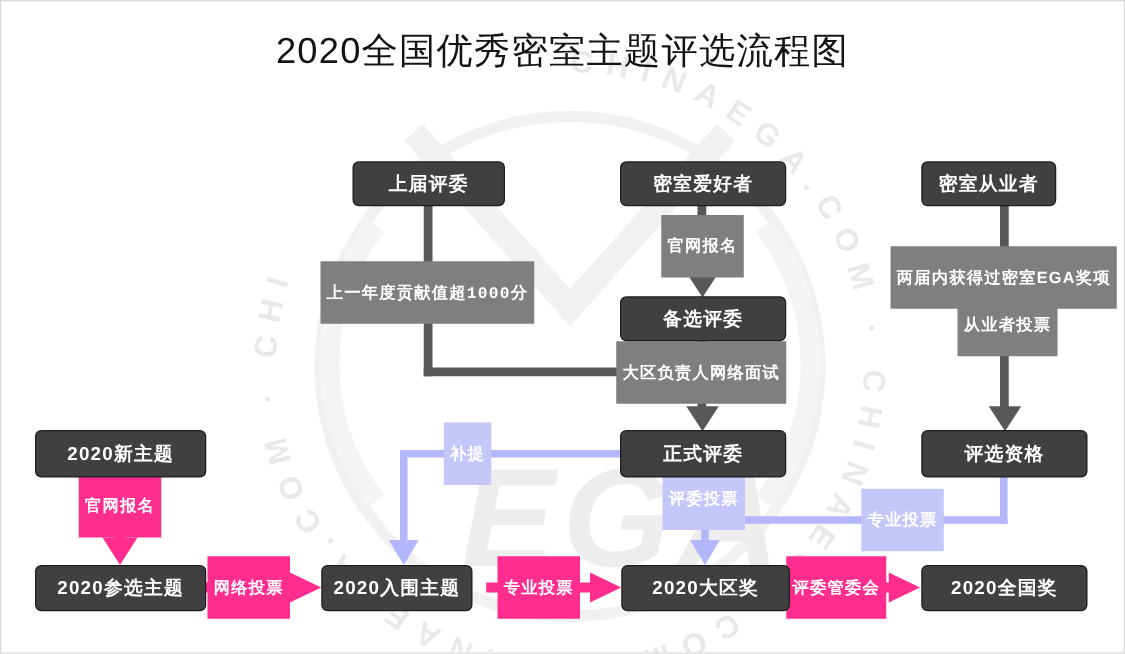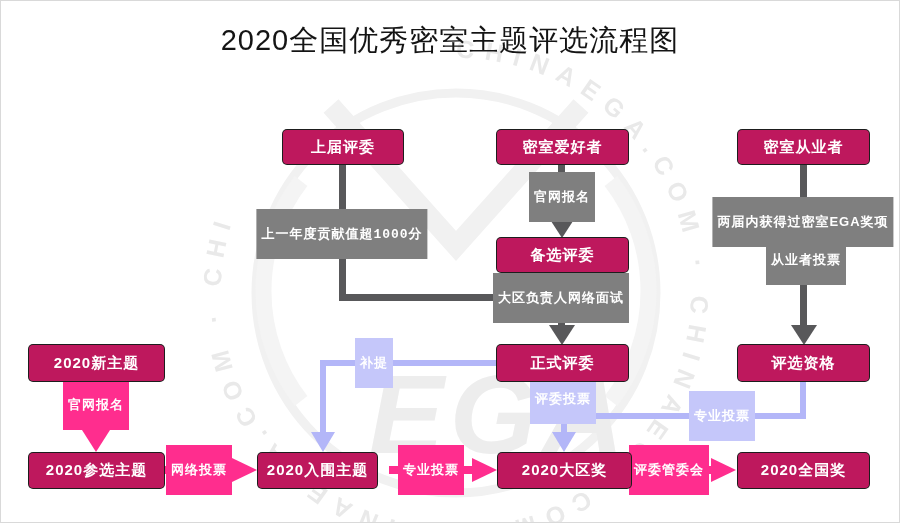--- a/index.html
+++ b/index.html
@@ -3,21 +3,21 @@
 <meta charset="utf-8">
 <style>
   html,body{margin:0;padding:0;}
   body{font-family:"Liberation Sans","DejaVu Sans",sans-serif;background:#fff;}
   .page{position:relative;width:898px;height:521px;border:1px solid #d9d9d9;background:#fff;overflow:hidden;}
   
   .wm{position:absolute;left:0;top:0;z-index:0;pointer-events:none;}
   
   .title{position:absolute;left:0;top:20px;width:100%;text-align:center;font-size:29px;font-weight:normal;color:#141414;letter-spacing:1px;z-index:3;}
   
-  .node{position:absolute;background:#be185d;color:#fff;font-weight:bold;font-size:15px;
+  .node{position:absolute;background:#404040;color:#fff;font-weight:bold;font-size:15px;
         display:flex;align-items:center;justify-content:center;border-radius:4px;
         box-shadow:0 0 0 1px #1d1d1d;z-index:3;letter-spacing:1px;}
   
   .seg{position:absolute;z-index:1;}
   .dark{background:#58585a;}
   .pink{background:#ff2d8e;}
   .purple{background:#b3b6f8;}
   
   .ah{position:absolute;width:0;height:0;z-index:1;}
   .ah.down-dark{border-left:13px solid transparent;border-right:13px solid transparent;border-top:20px solid #58585a;}
@@ -86,21 +86,21 @@
   <div class="lbl pinkbg" style="left:95px;top:404px;">官网报名</div>
   <div class="lbl pinkbg" style="left:198px;top:469px;">网络投票</div>
   <div class="lbl pinkbg" style="left:430px;top:469px;">专业投票</div>
   <div class="lbl pinkbg" style="left:668px;top:469px;">评委管委会</div>
   <div class="lbl purplebg" style="left:373px;top:362px;">补提</div>
   <div class="lbl purplebg" style="left:562px;top:398px;">评委投票</div>
   <div class="lbl purplebg" style="left:721px;top:415px;">专业投票</div>
 
   <div class="node" style="left:282px;top:129px;width:120px;height:34px;">上届评委</div>
   <div class="node" style="left:496px;top:129px;width:131px;height:34px;">密室爱好者</div>
-  <div class="node" style="left:737px;top:129px;width:131px;height:34px;">密室从业者</div>
+  <div class="node" style="left:737px;top:129px;width:106px;height:34px;">密室从业者</div>
   <div class="node" style="left:496px;top:237px;width:131px;height:34px;text-align:center;">备选评委</div>
   <div class="node" style="left:496px;top:344px;width:131px;height:36px;">正式评委</div>
   <div class="node" style="left:28px;top:344px;width:135px;height:36px;">2020新主题</div>
   <div class="node" style="left:737px;top:344px;width:131px;height:36px;">评选资格</div>
   <div class="node" style="left:28px;top:452px;width:135px;height:35px;">2020参选主题</div>
   <div class="node" style="left:257px;top:452px;width:119px;height:35px;">2020入围主题</div>
   <div class="node" style="left:497px;top:452px;width:133px;height:35px;">2020大区奖</div>
   <div class="node" style="left:737px;top:452px;width:131px;height:35px;">2020全国奖</div>
 
 </div>

